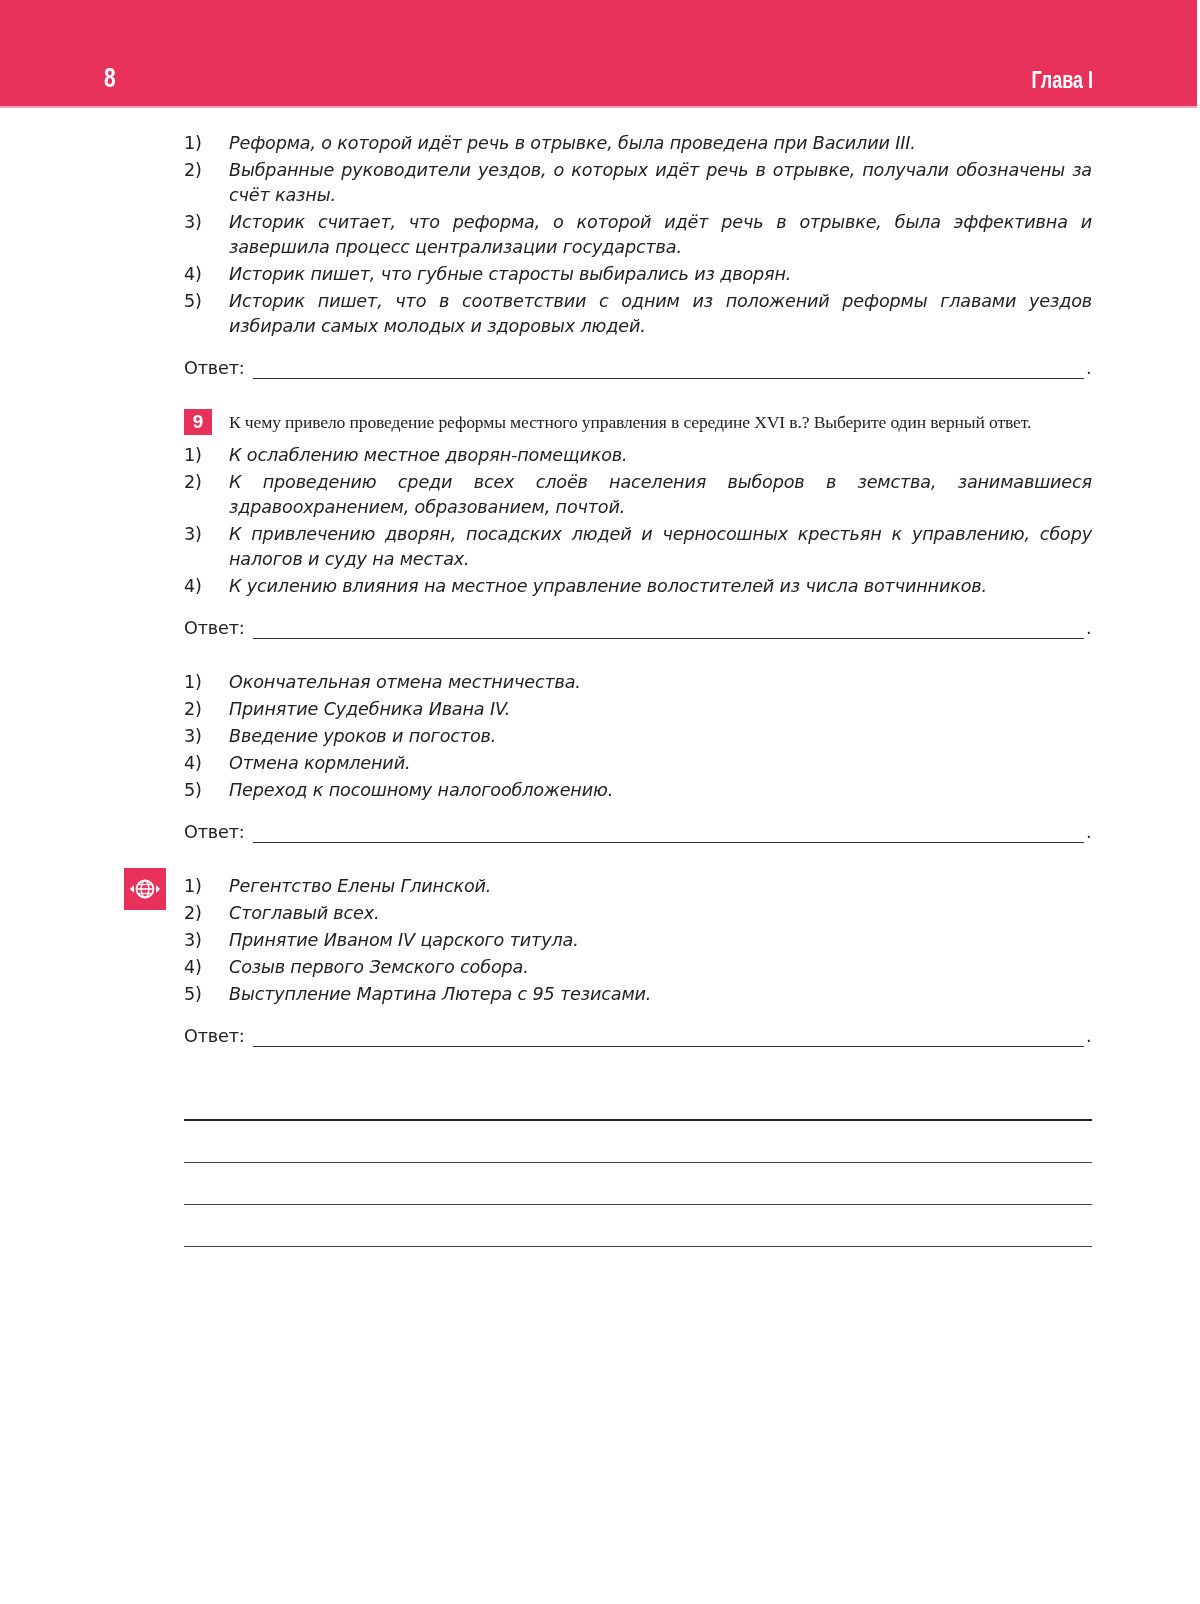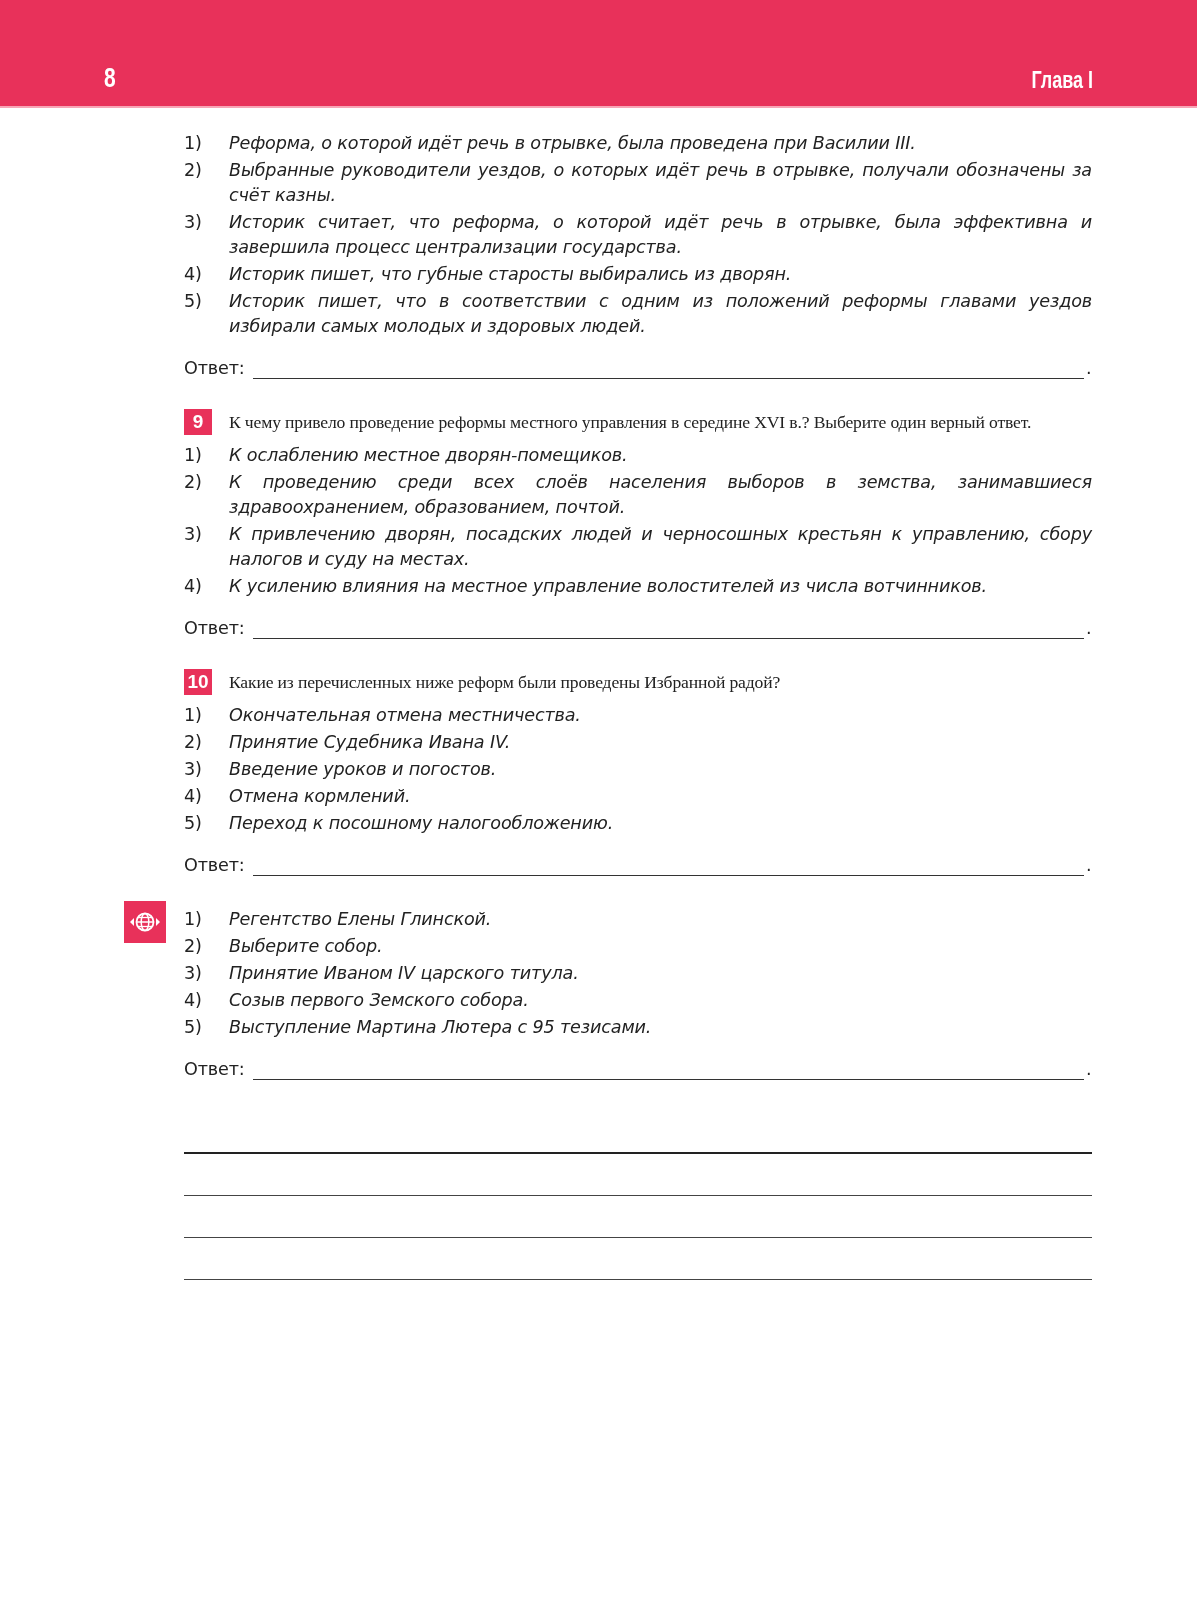--- a/index.html
+++ b/index.html
@@ -115,24 +115,20 @@
         </li>
     </ul>
     <div class="answer">
       <span class="lbl">Ответ:</span>
       <span class="line"></span>
       <span class="dot">.</span>
     </div>
   </section>
 
   <section class="task">
-    <div class="task-head">
-      <span class="badge">10</span>
-      <span class="q">Какие из перечисленных ниже реформ были проведены Избранной радой?</span>
-    </div>
     <ul class="opts">
       <li class="opt">
           <span class="n">1)</span>
           <span class="t">Окончательная отмена местничества.</span>
         </li>
       <li class="opt">
           <span class="n">2)</span>
           <span class="t">Принятие Судебника Ивана IV.</span>
         </li>
       <li class="opt">
@@ -167,21 +163,21 @@
         <line x1="10" y1="15.5" x2="24" y2="15.5" stroke="#fff" stroke-width="1.3"></line>
       </svg>
     </div>
     <ul class="opts">
       <li class="opt">
           <span class="n">1)</span>
           <span class="t">Регентство Елены Глинской.</span>
         </li>
       <li class="opt">
           <span class="n">2)</span>
-          <span class="t">Выберите собор.</span>
+          <span class="t">Стоглавый всех.</span>
         </li>
       <li class="opt">
           <span class="n">3)</span>
           <span class="t">Принятие Иваном IV царского титула.</span>
         </li>
       <li class="opt">
           <span class="n">4)</span>
           <span class="t">Созыв первого Земского собора.</span>
         </li>
       <li class="opt">

